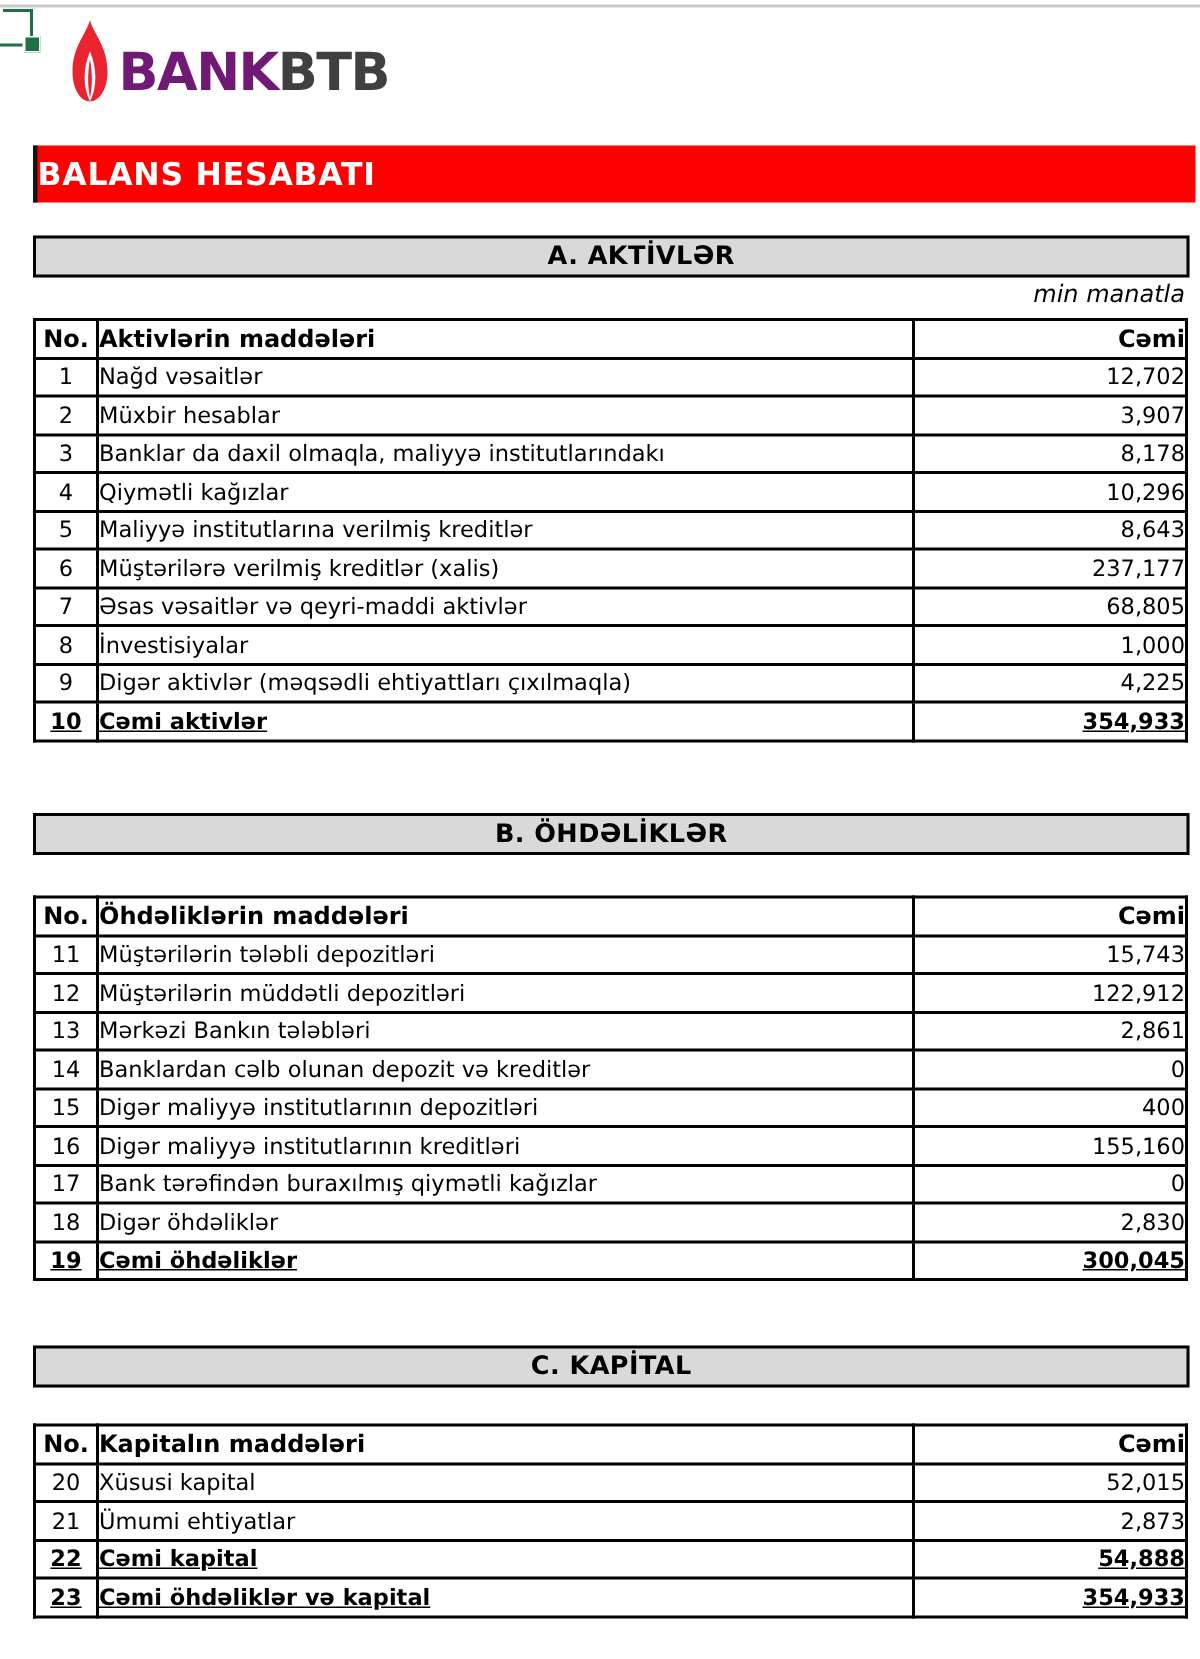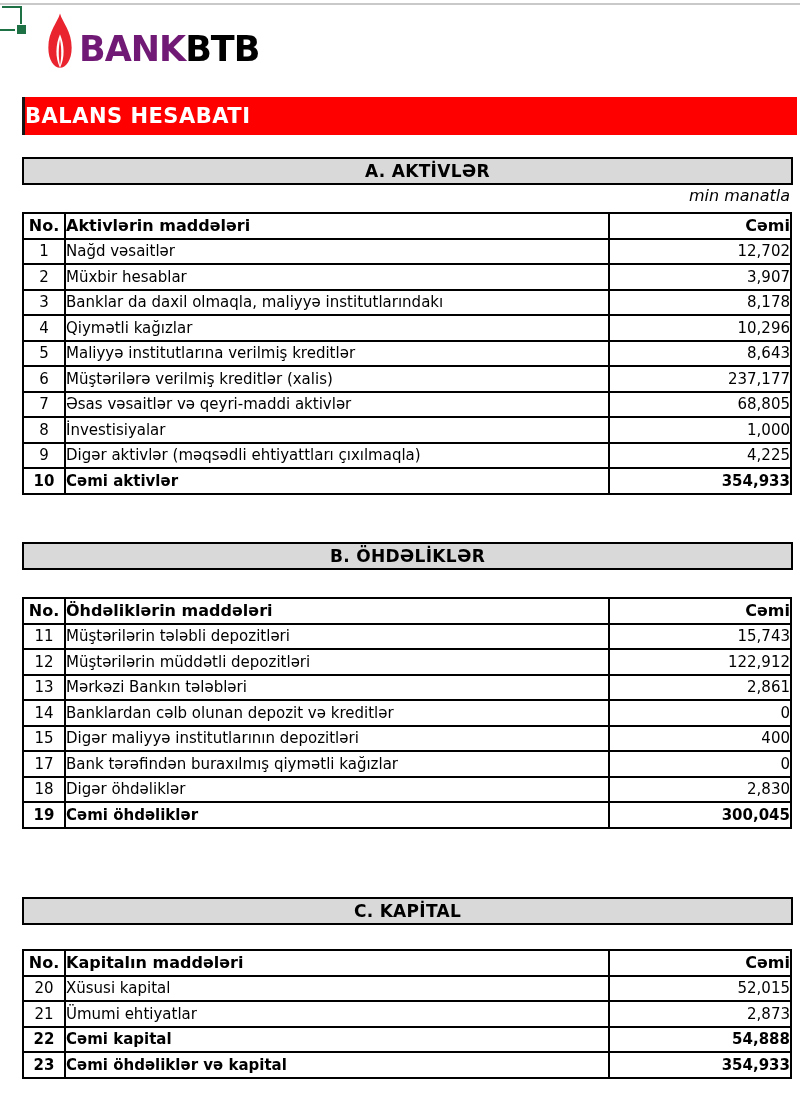--- a/index.html
+++ b/index.html
@@ -20,21 +20,21 @@
   .sel-top    { position: absolute; left: 2px;  top: 6px;  width: 20px; height: 2px;  background: #1e7145; }
   .sel-right  { position: absolute; left: 20px; top: 6px;  width: 2px;  height: 22px; background: #1e7145; }
   .sel-bottom { position: absolute; left: 0px;  top: 29px; width: 15px; height: 2px;  background: #1e7145; }
   .sel-handle { position: absolute; left: 16px; top: 24px; width: 11px; height: 11px; background: #1e7145; border: 1px solid #ffffff; }
 
   
   .logo-flame { position: absolute; left: 45px; top: 8px; width: 30px; height: 66px; }
   .logo-text  { position: absolute; left: 79px; top: 30px; font-size: 35px; font-weight: 600;
                 letter-spacing: -1px; line-height: 38px; white-space: nowrap; }
   .logo-bank { color: #701a75; }
-  .logo-btb  { color: #000000; text-align: center; }
+  .logo-btb  { color: #404040; text-align: center; }
 
   
   .banner {
     position: absolute; left: 22px; top: 97px; width: 775px; height: 38px;
     background: #ff0000; border-left: 3px solid #151515;
     display: flex; align-items: center; justify-content: flex-start;
     color: #ffffff; font-size: 21px; font-weight: bold; letter-spacing: 0.5px;
   }
 
   
@@ -72,21 +72,21 @@
   table.balance col.c-val  { width: 182px; }
 
   table.balance th { font-size: 16px; font-weight: bold; }
   th.h-no   { text-align: center; }
   th.h-item { text-align: left; padding-left: 5px; }
   th.h-val  { text-align: right; }
 
   td.no   { text-align: center; }
   td.item { text-align: left; padding-left: 5px; }
   td.val  { text-align: right; padding-right: 6px; }
-  tr.total td { font-weight: bold; }
+  tr.total td { font-weight: bold; text-decoration: underline; }
 </style>
 </head>
 <body>
 
 <div class="top-line"></div>
 <div class="sel-top"></div>
 <div class="sel-right"></div>
 <div class="sel-bottom"></div>
 <div class="sel-handle"></div>
 
@@ -210,20 +210,25 @@
         <td class="no">14</td>
         <td class="item">Banklardan cəlb olunan depozit və kreditlər</td>
         <td class="val">0</td>
       </tr>
       <tr>
         <td class="no">15</td>
         <td class="item">Digər maliyyə institutlarının depozitləri</td>
         <td class="val">400</td>
       </tr>
       <tr>
+        <td class="no">16</td>
+        <td class="item">Digər maliyyə institutlarının kreditləri</td>
+        <td class="val">155,160</td>
+      </tr>
+      <tr>
         <td class="no">17</td>
         <td class="item">Bank tərəfindən buraxılmış qiymətli kağızlar</td>
         <td class="val">0</td>
       </tr>
       <tr>
         <td class="no">18</td>
         <td class="item">Digər öhdəliklər</td>
         <td class="val">2,830</td>
       </tr>
       <tr class="total">

